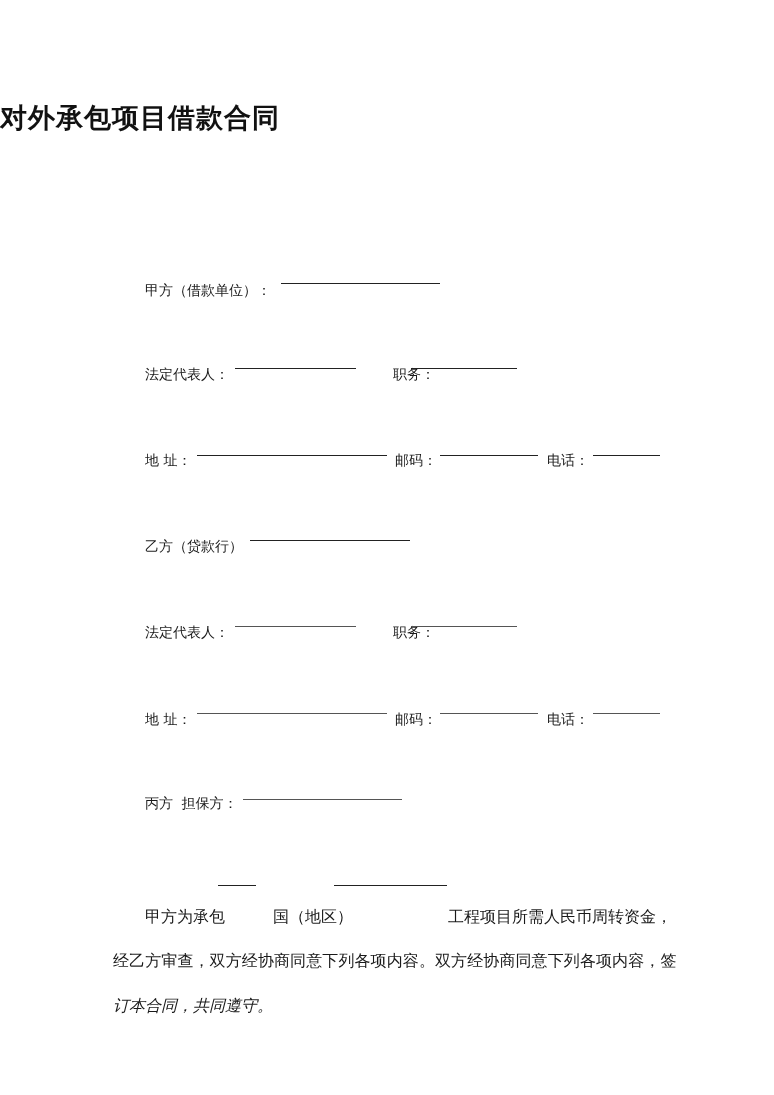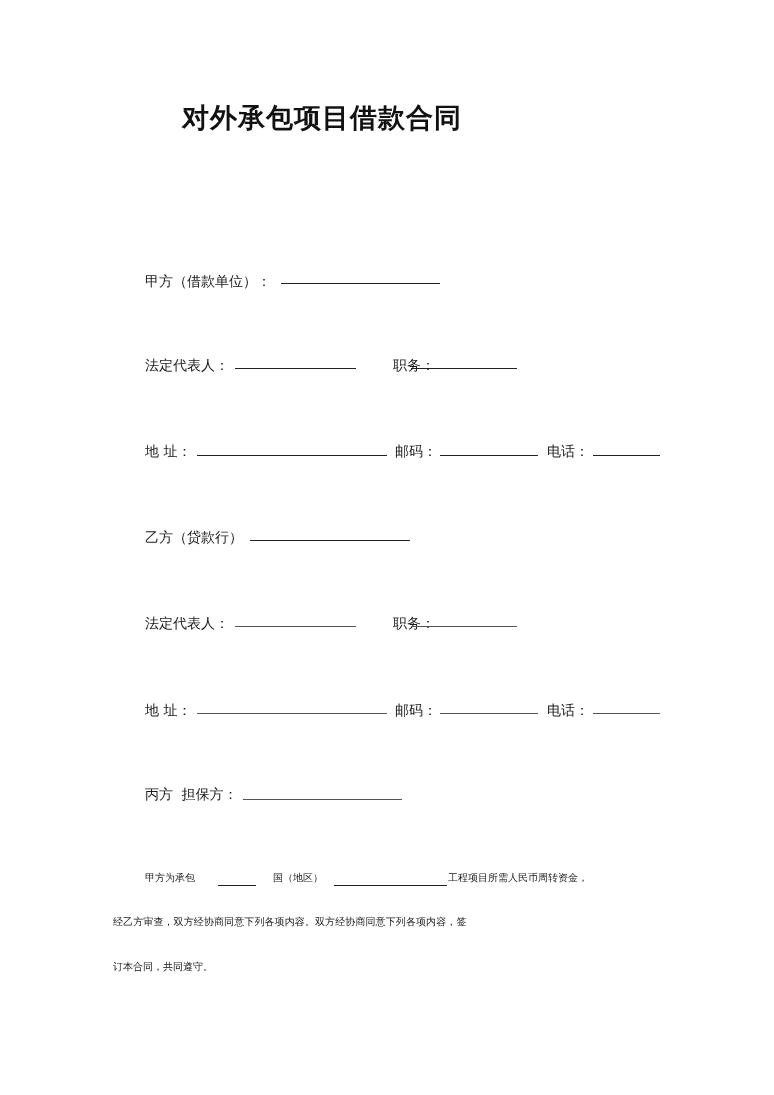--- a/index.html
+++ b/index.html
@@ -1,27 +1,27 @@
 <!DOCTYPE html>
 <html><head>
 <meta charset="utf-8">
 <style>
   html, body { margin: 0; padding: 0; background: #ffffff; }
   body { width: 774px; height: 1095px; position: relative; overflow: hidden;
          font-family: "DejaVu Serif", "Liberation Serif", serif; color: #1a1a1a; }
-  .title { position: absolute; left: 0; top: 100px; width: 644px; text-align: center;
+  .title { position: absolute; left: 0; top: 100px; width: 644px; text-align: left;
            font-family: "DejaVu Sans", "Liberation Sans", sans-serif; font-weight: bold;
            font-size: 27px; letter-spacing: 1px; color: #111; }
   .row { position: absolute; left: 145px; height: 20px; font-size: 14px; line-height: 20px;
          white-space: nowrap; }
-  .seg { position: absolute; top: 3px; text-align: right; }
+  .seg { position: absolute; top: 12px; text-align: right; }
   .line { position: absolute; height: 0; }
   .line.bold { border-top: 1.6px solid #222; }
   .line.thin { border-top: 1px solid #555; }
-  .para { position: absolute; font-size: 10px; line-height: 20px; white-space: nowrap; }
+  .para { position: absolute; font-size: 16px; line-height: 20px; white-space: nowrap; margin-top: 39px; }
 </style>
 </head>
 <body>
 
 <div class="title">对外承包项目借款合同</div>
 
 <div class="row" style="top:268px;">
   <span class="seg" style="left:0;">甲方（借款单位）：</span>
 </div>
 <div class="line bold" style="left:281px; top:283px; width:159px;"></div>
@@ -68,13 +68,13 @@
 </div>
 <div class="line thin" style="left:243px; top:799px; width:159px;"></div>
 
 <div class="para" style="left:145px; top:868px;">甲方为承包</div>
 <div class="line bold" style="left:218px; top:885px; width:38px;"></div>
 <div class="para" style="left:273px; top:868px;">国（地区）</div>
 <div class="line bold" style="left:334px; top:885px; width:113px;"></div>
 <div class="para" style="left:448px; top:868px;">工程项目所需人民币周转资金，</div>
 
 <div class="para" style="left:113px; top:912px; letter-spacing:0.1px;">经乙方审查，双方经协商同意下列各项内容。双方经协商同意下列各项内容，签</div>
-<div class="para" style="left:113px; top:957px;">订本合同，共同遵守。</div>
+<div class="para" style="left:113px; top:957px;font-style:italic;">订本合同，共同遵守。</div>
 
 </body></html>

